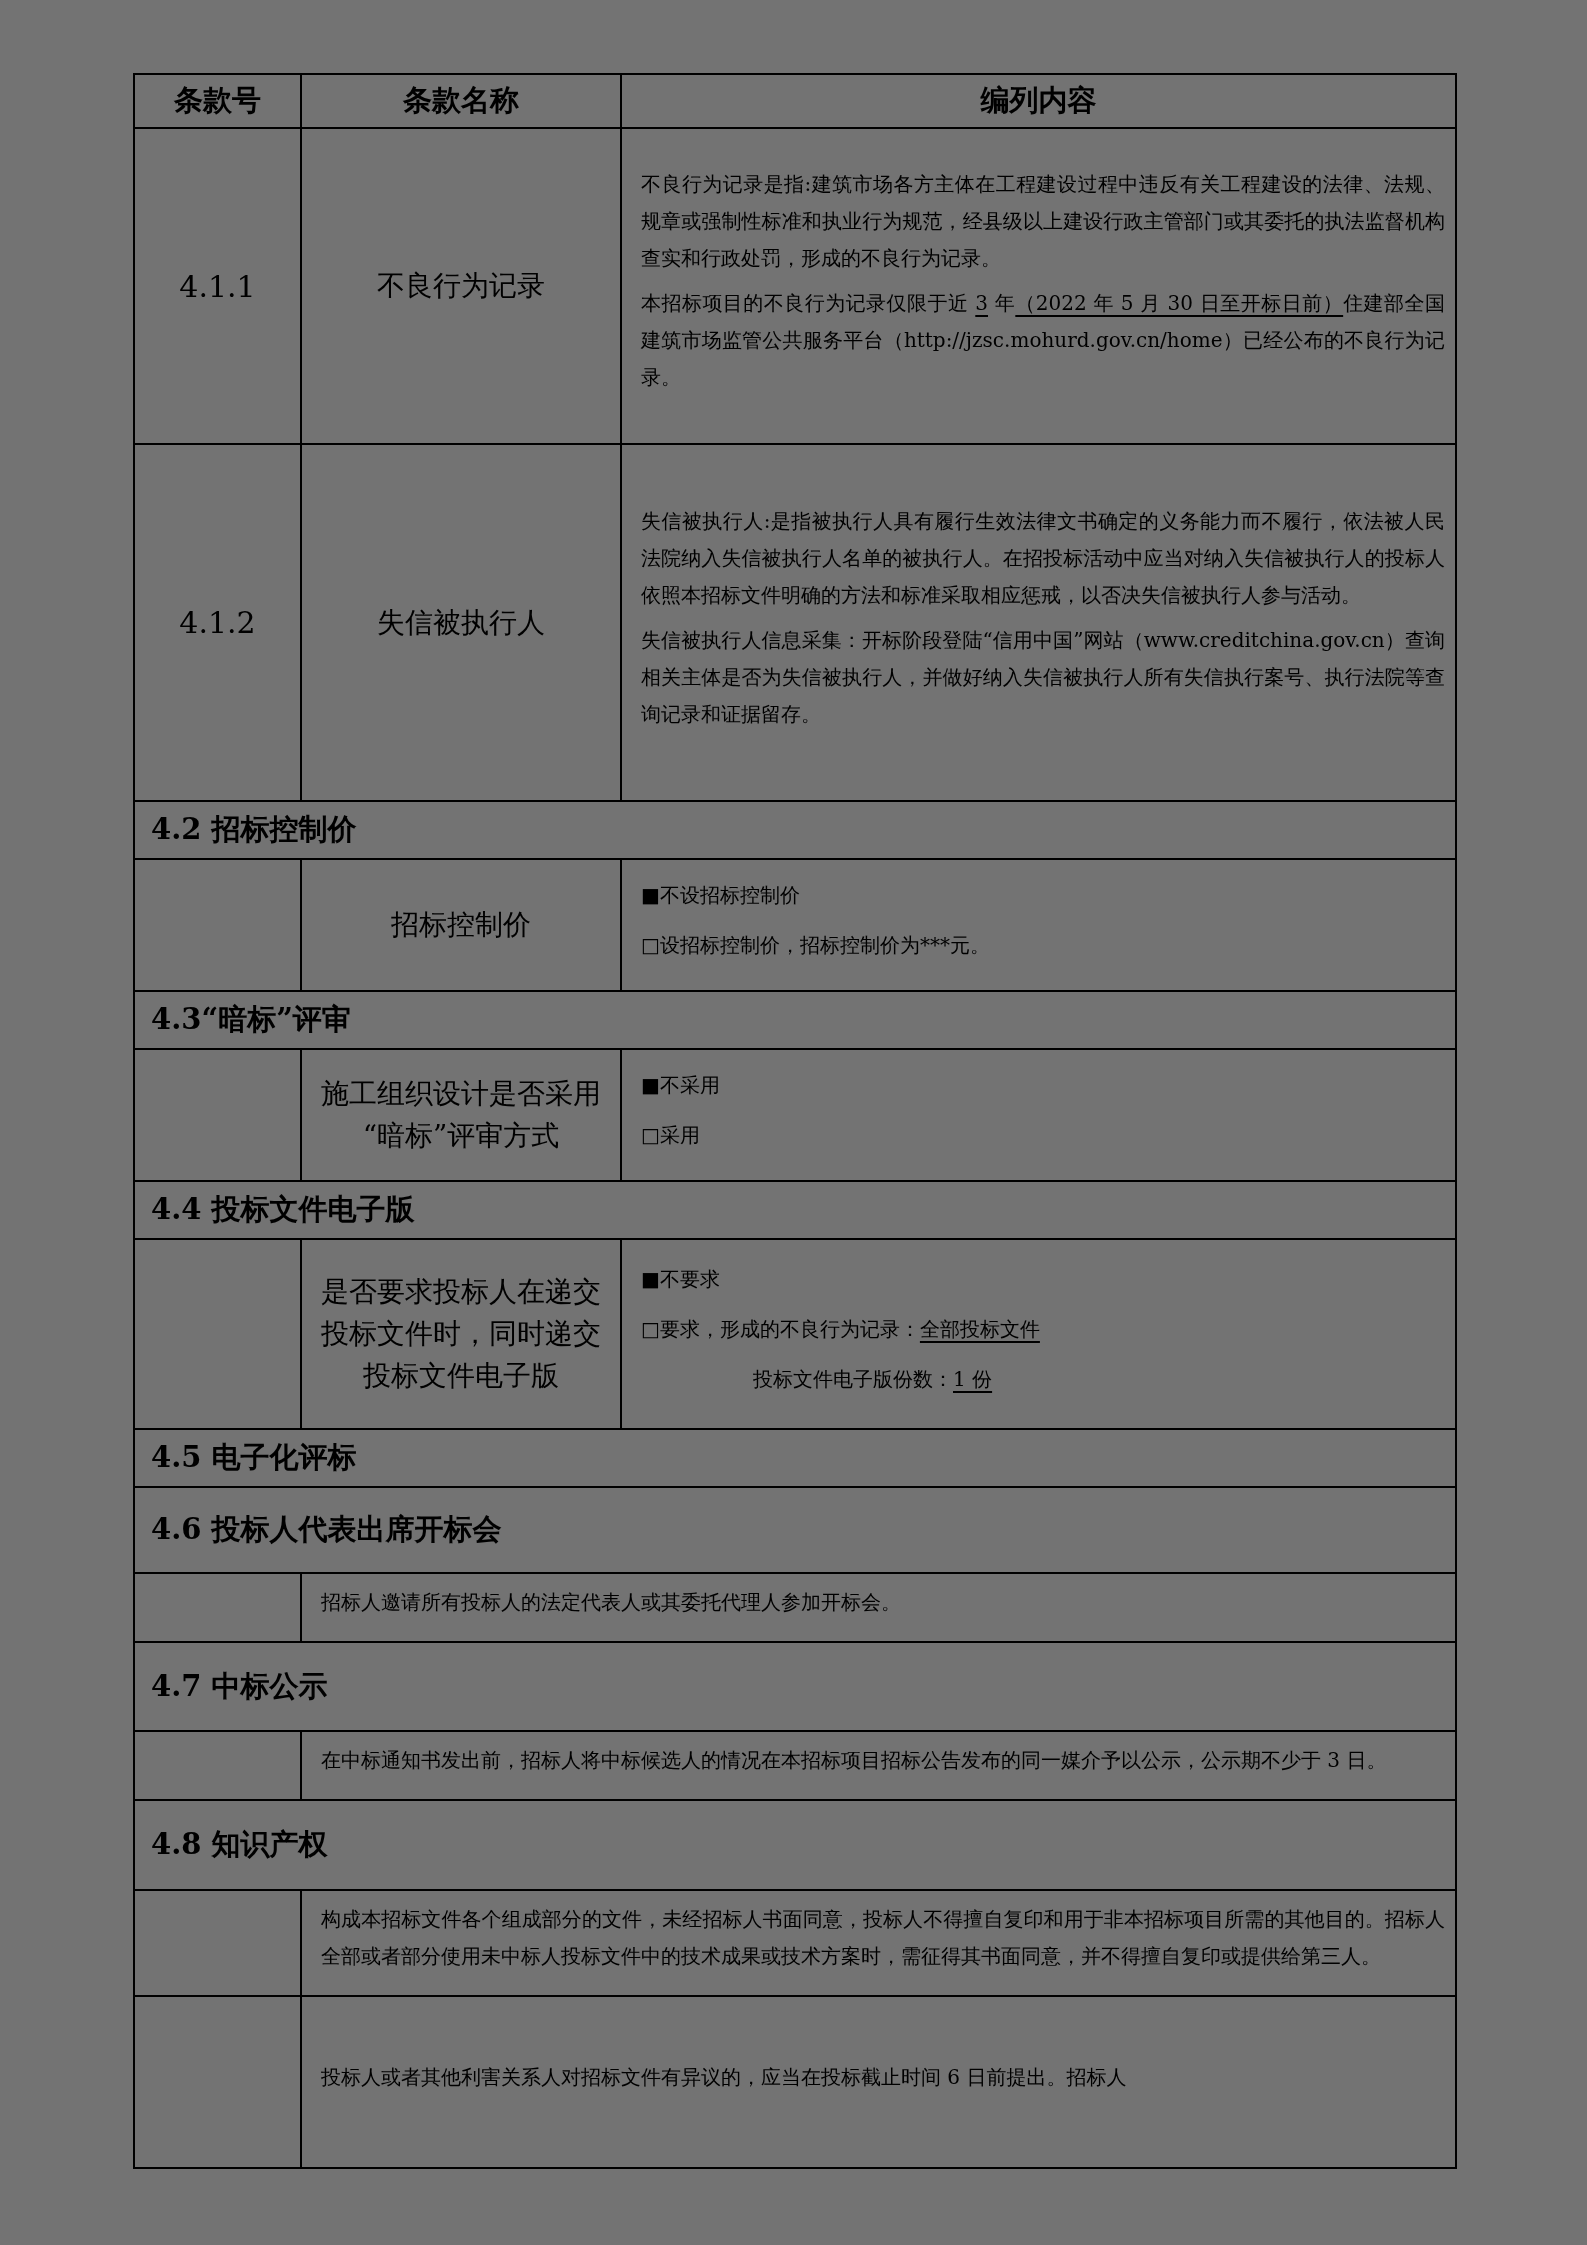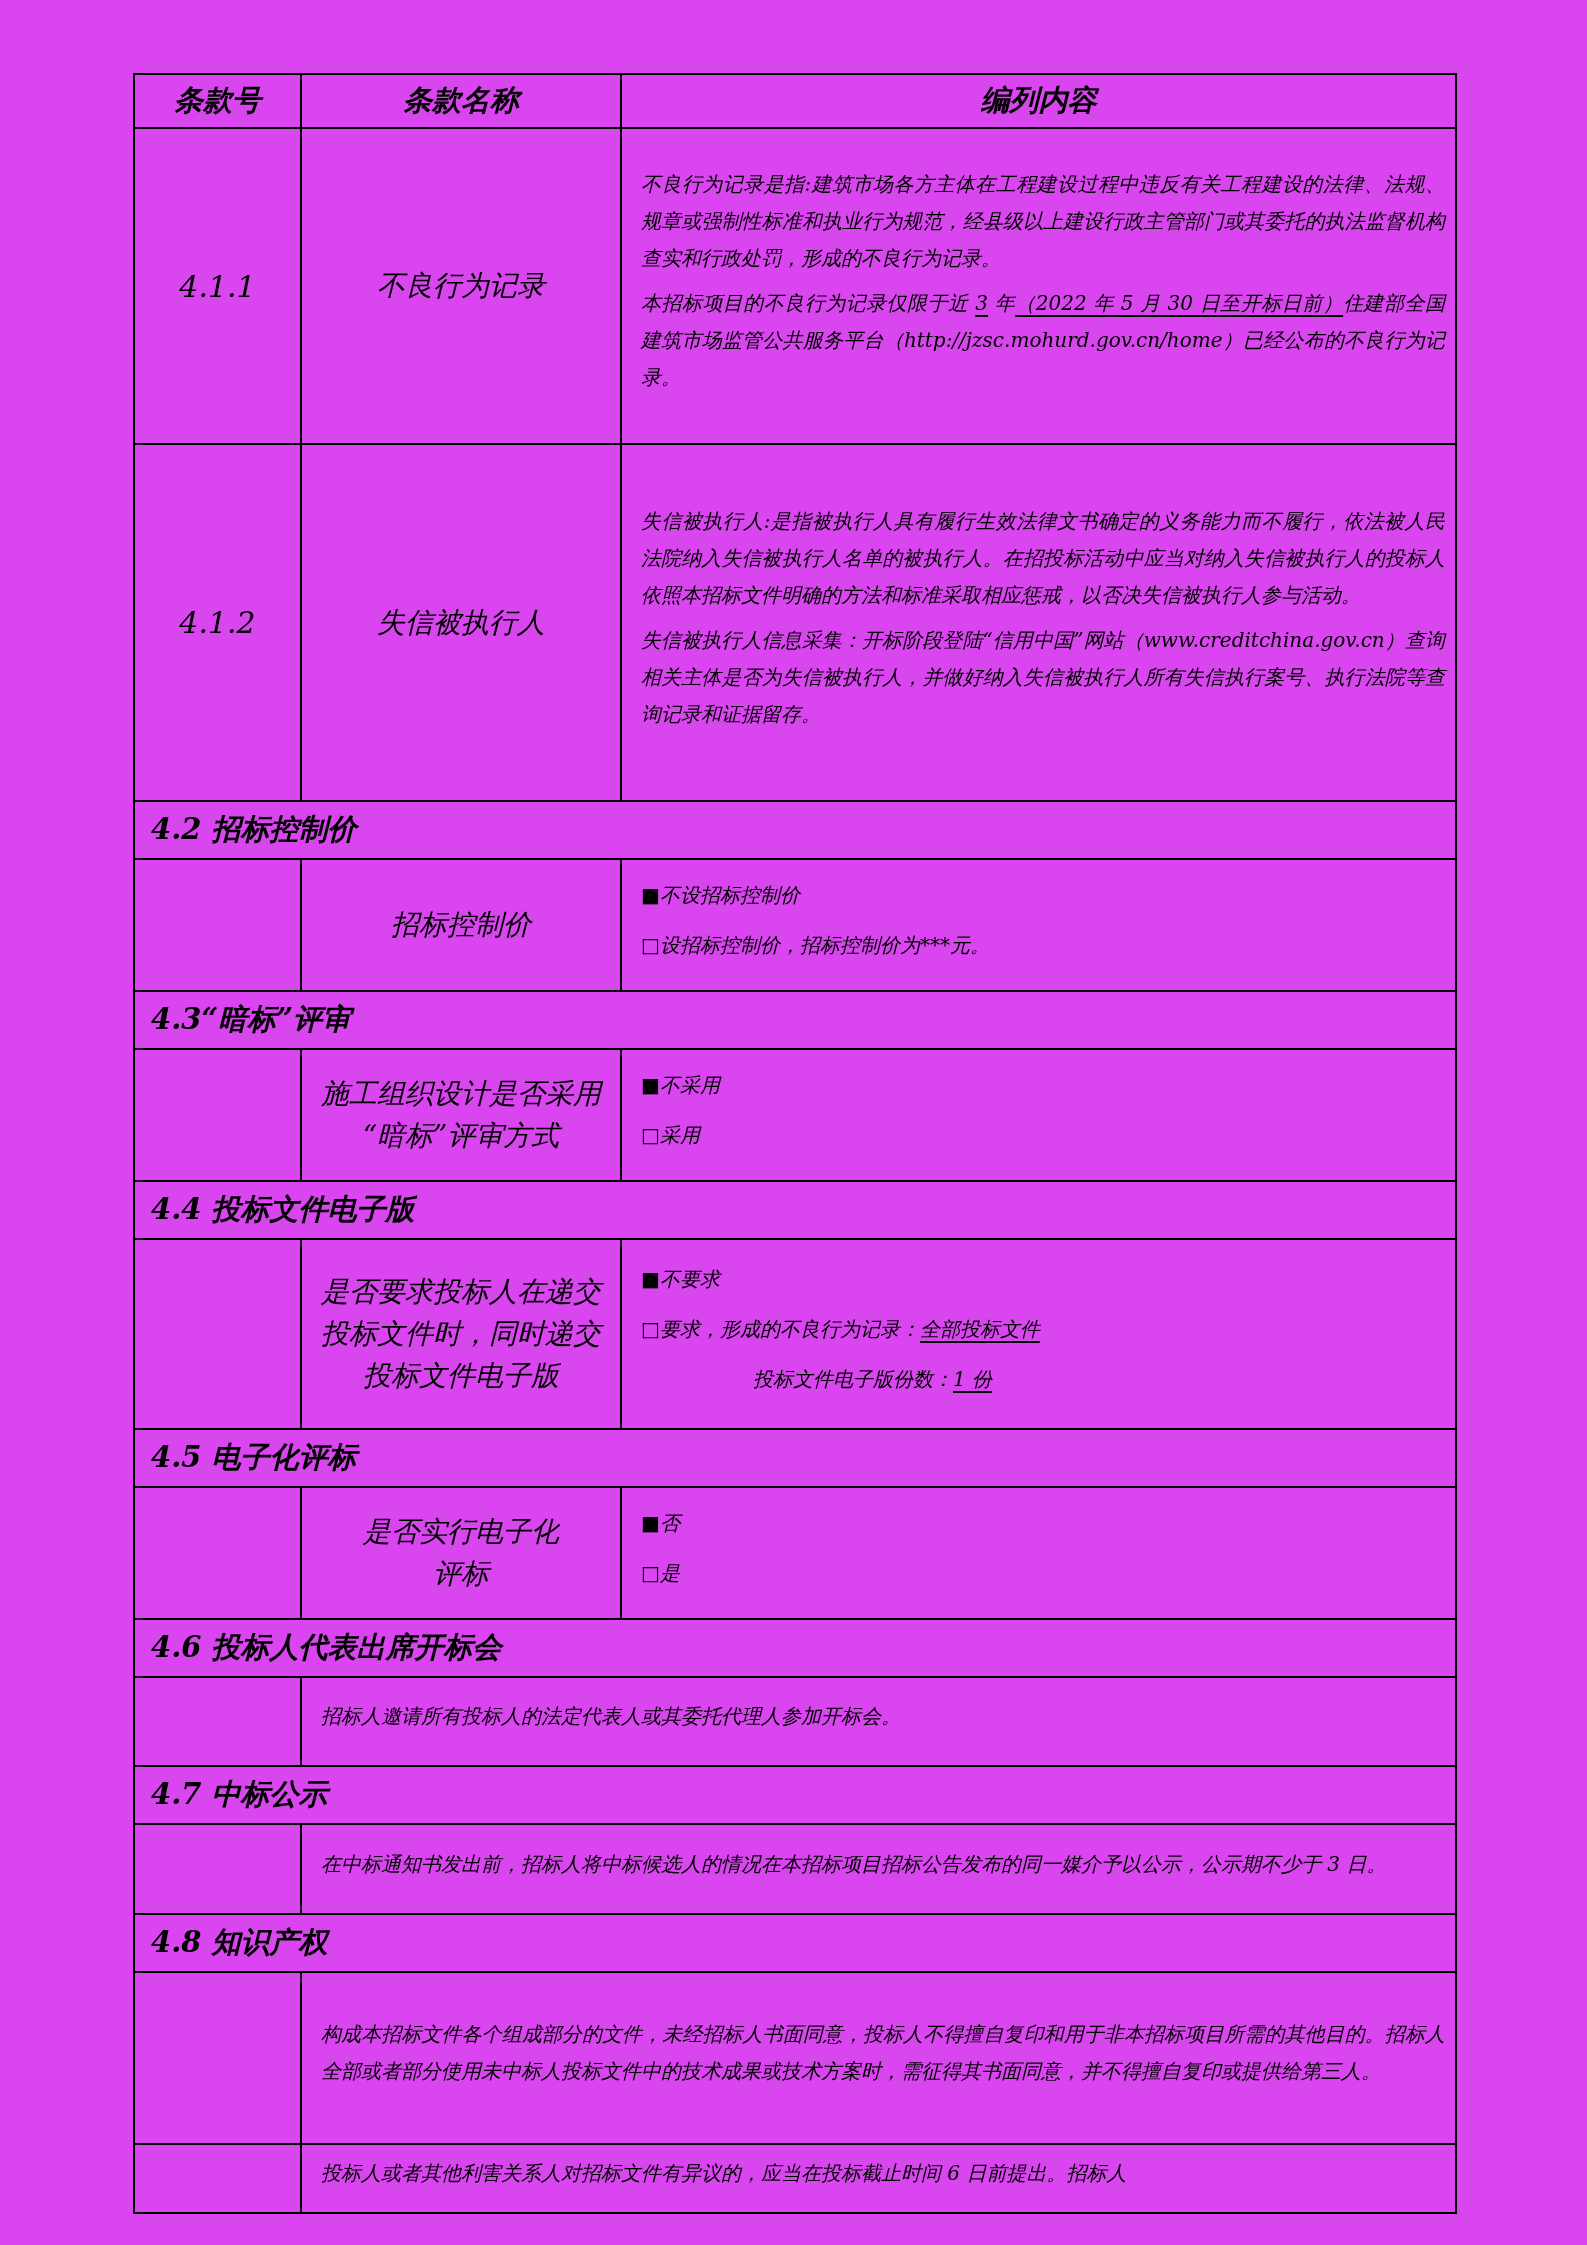--- a/index.html
+++ b/index.html
@@ -1,21 +1,21 @@
 <!DOCTYPE html>
 <html><head>
 <meta charset="utf-8">
 <style>
   html,body{margin:0;padding:0;}
   body{
     width:1587px;height:2245px;background:#ffffff;color:#000;
     font-family:"DejaVu Serif","Liberation Serif",serif;
     -webkit-font-smoothing:antialiased;
   }
-  .page{position:relative;width:1587px;height:2245px;overflow:hidden;background:#d946ef;font-style:italic;}
+  .page{position:relative;width:1587px;height:2245px;overflow:hidden;background:#737373;}
   table.clauses{
     position:absolute;left:133px;top:73px;width:1322px;
     border-collapse:collapse;table-layout:fixed;
   }
   col.c1{width:167px;} col.c2{width:320px;} col.c3{width:835px;}
   th,td{border:2px solid #000;vertical-align:middle;padding:0;}
   thead tr{height:54px;}
   th{font-size:29px;font-weight:bold;text-align:center;}
   
   tbody tr:nth-child(1){height:316px;}
@@ -113,28 +113,20 @@
           <td class="c-content">
             <div class="opt"><span>■不要求</span></div>
             <div class="opt"><span>□要求，形成的不良行为记录：</span><span class="u ">全部投标文件</span></div>
             <div class="opt indent"><span>投标文件电子版份数：</span><span class="u ">1 份</span></div>
           </td>
         </tr>
         <tr>
           <td class="c-section" colspan="3">4.5 电子化评标</td>
         </tr>
         <tr>
-          <td class="c-no"></td>
-          <td class="c-name">是否实行电子化<br>评标</td>
-          <td class="c-content">
-            <div class="opt"><span>■否</span></div>
-            <div class="opt"><span>□是</span></div>
-          </td>
-        </tr>
-        <tr>
           <td class="c-section" colspan="3">4.6 投标人代表出席开标会</td>
         </tr>
         <tr>
           <td class="c-no"></td>
           <td class="c-content" colspan="2">
             <div class="para"><span>招标人邀请所有投标人的法定代表人或其委托代理人参加开标会。</span></div>
           </td>
         </tr>
         <tr>
           <td class="c-section" colspan="3">4.7 中标公示</td>

